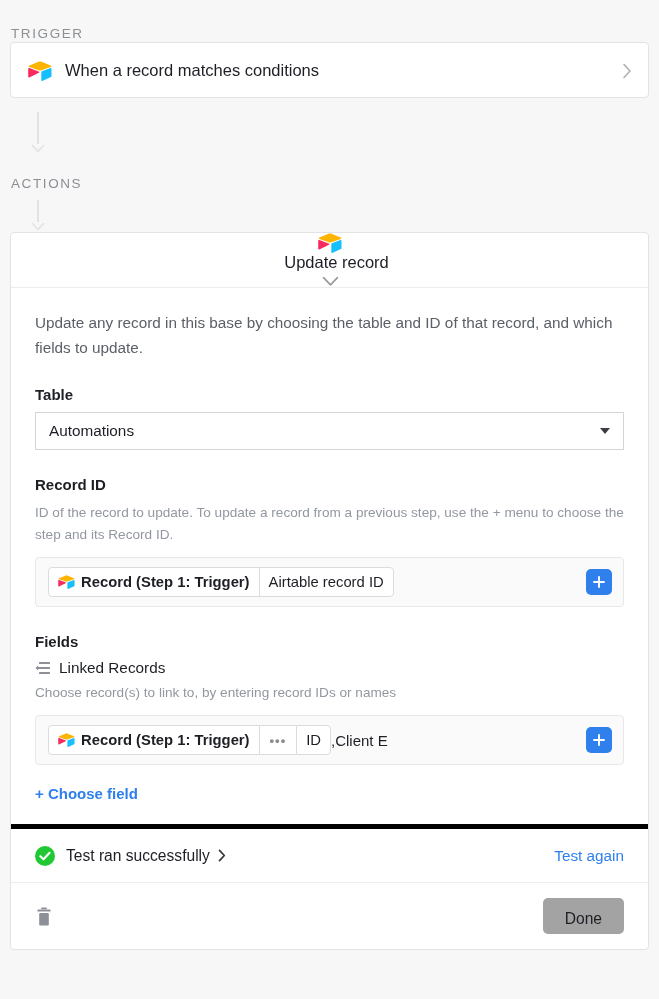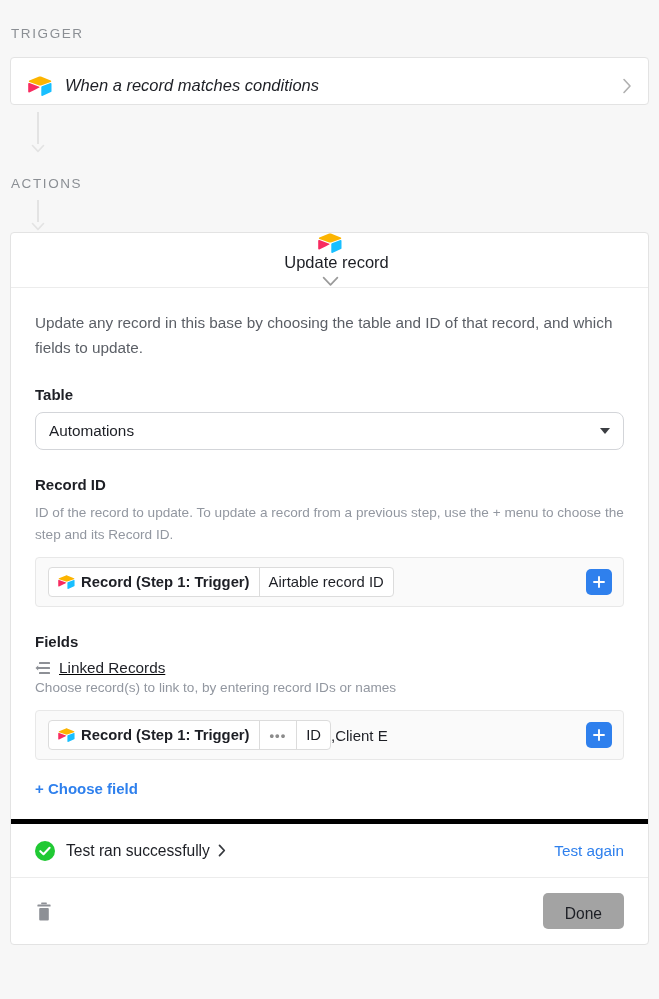--- a/index.html
+++ b/index.html
@@ -52,21 +52,21 @@
 
   
   .card {
     position: absolute;
     left: 10px;
     width: 639px;
     background: #ffffff;
     border: 1px solid #e3e3e3;
     border-radius: 4px;
   }
-  .trigger-card { top: 57px; height: 48px; font-style: italic; }
+  .trigger-card { top: 42px; height: 56px; }
   .action-card  { top: 232px; }
 
   .card-head {
     display: flex;
     align-items: center;
     height: 55px;
     padding: 0 16px 0 17px;
     cursor: pointer;
   }
   .card-head.bordered { border-bottom: 1px solid #ececec; flex-direction: column; }
@@ -108,21 +108,21 @@
     color: #9297a0;
     margin-bottom: 11px;
     max-width: 590px;
   }
 
   
   .select {
     position: relative;
     height: 38px;
     border: 1px solid #d3d5d9;
-    border-radius: 8px;
+    border-radius: 0;
     background: #fff;
     display: flex;
     align-items: center;
     padding: 0 13px;
     cursor: pointer;
   }
   .select .value { font-size: 15.3px; color: #1d1f25; flex: 1; }
   .caret {
     width: 0; height: 0;
     border-left: 5px solid transparent;
@@ -181,21 +181,21 @@
     flex: none;
     cursor: pointer;
     margin-left: 10px;
   }
   .plus-btn svg { display: block; }
 
   
   .subfield-head {
     display: flex;
     align-items: center;
-    text-decoration: underline;
+    margin-bottom: 5px;
   }
   .subfield-head .name {
     font-size: 15.3px;
     color: #1d1f25;
     margin-left: 8px;
   }
   .lr-icon { width: 16px; height: 16px; flex: none; display: block; }
 
   
   .choose-field {

